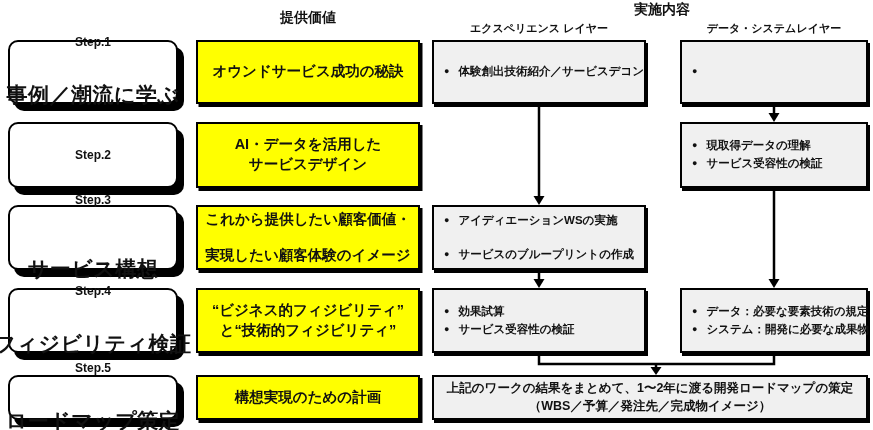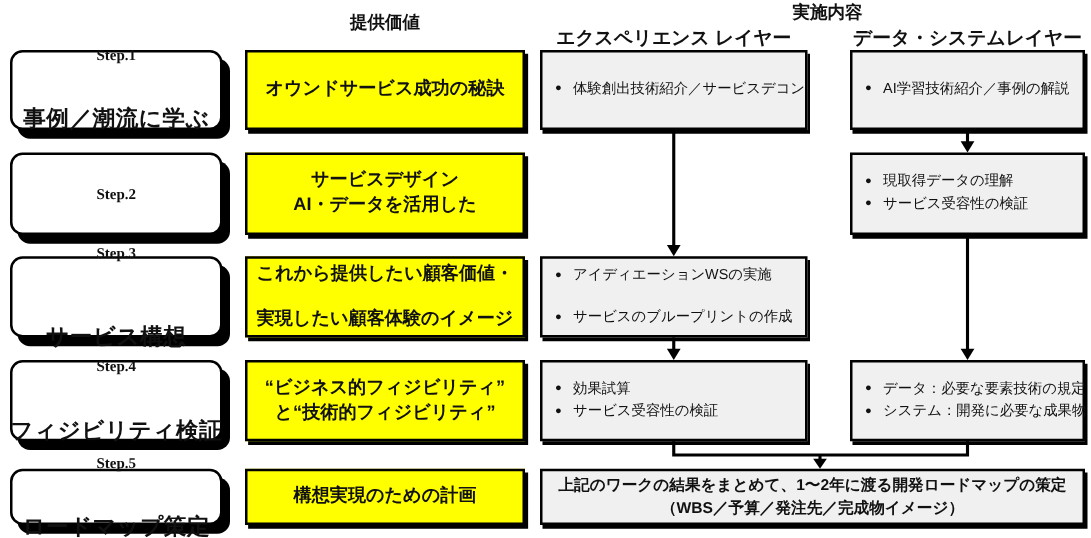--- a/index.html
+++ b/index.html
@@ -13,40 +13,39 @@
     overflow: hidden;
   }
   .hdr {
     position: absolute;
     text-align: center;
     font-weight: bold;
     color: #111;
     white-space: nowrap;
   }
   .hdr-main { font-size: 14px; }
-  .hdr-sub  { font-size: 15px; }
+  .hdr-sub  { font-size: 11px; }
 
   
   .step-box {
     position: absolute;
     left: 8px;
     width: 170px;
     background: #ffffff;
     border: 2.5px solid #000;
     border-radius: 10px;
     box-shadow: 6px 7px 0 #000;
     display: flex;
     flex-direction: column;
     align-items: center;
     justify-content: center;
     text-align: center;
-    font-family: Liberation Serif, serif;
   }
   .step-label { font-size: 12px; font-weight: bold; color: #111; line-height: 1.25; }
-  .step-title { font-size: 18px; font-weight: bold; color: #111; letter-spacing: 0.5px; white-space: nowrap; line-height: 1.25; margin-top: 32px; }
+  .step-title { font-size: 21px; font-weight: bold; color: #111; letter-spacing: 0.5px; white-space: nowrap; line-height: 1.25; margin-top: 32px; }
 
   
   .value-box {
     position: absolute;
     left: 196px;
     width: 224px;
     background: #ffff00;
     border: 2.5px solid #000;
     box-shadow: 2.5px 3px 0 #000;
     display: flex;
@@ -66,21 +65,21 @@
     box-shadow: 2px 3px 0 #000;
     display: flex;
     flex-direction: column;
     justify-content: center;
     padding: 2px 6px 2px 10px;
   }
   .exp-col  { left: 432px; width: 214px; }
   .data-col { left: 680px; width: 188px; }
   .bullet-row { display: flex; align-items: baseline; gap: 9px; }
   .bullet-dot { font-size: 9px; color: #111; flex: 0 0 auto; transform: translateY(-1px); }
-  .bullet-text { font-size: 11.5px; font-weight: normal; color: #111; line-height: 1.55; white-space: nowrap; }
+  .bullet-text { font-size: 11.5px; font-weight: bold; color: #111; line-height: 1.55; white-space: nowrap; }
 
   
   .final-box {
     position: absolute;
     left: 432px;
     top: 375px;
     width: 436px;
     height: 45px;
     background: #f0f0f0;
     border: 2.5px solid #000;
@@ -135,22 +134,22 @@
   <div class="step-box r5">
     <div class="step-label">Step.5</div>
     <div class="step-title">ロードマップ策定</div>
   </div>
 
   <div class="value-box r1">
     <div class="value-line">オウンドサービス成功の秘訣</div>
 
   </div>
   <div class="value-box r2">
+    <div class="value-line">AI・データを活用した</div>
     <div class="value-line">サービスデザイン</div>
-    <div class="value-line">AI・データを活用した</div>
   </div>
   <div class="value-box r3">
     <div class="value-line">これから提供したい顧客価値・</div>
     <div class="value-line">実現したい顧客体験のイメージ</div>
   </div>
   <div class="value-box r4">
     <div class="value-line">“ビジネス的フィジビリティ”</div>
     <div class="value-line">と“技術的フィジビリティ”</div>
   </div>
   <div class="value-box r5">
@@ -181,21 +180,20 @@
     </div>
     <div class="bullet-row">
       <span class="bullet-dot">●</span>
       <span class="bullet-text">サービス受容性の検証</span>
     </div>
   </div>
 
   <div class="impl-box data-col r1">
     <div class="bullet-row">
       <span class="bullet-dot">●</span>
-      <span class="bullet-text">AI学習技術紹介／事例の解説</span>
     </div>
   </div>
   <div class="impl-box data-col r2">
     <div class="bullet-row">
       <span class="bullet-dot">●</span>
       <span class="bullet-text">現取得データの理解</span>
     </div>
     <div class="bullet-row">
       <span class="bullet-dot">●</span>
       <span class="bullet-text">サービス受容性の検証</span>

